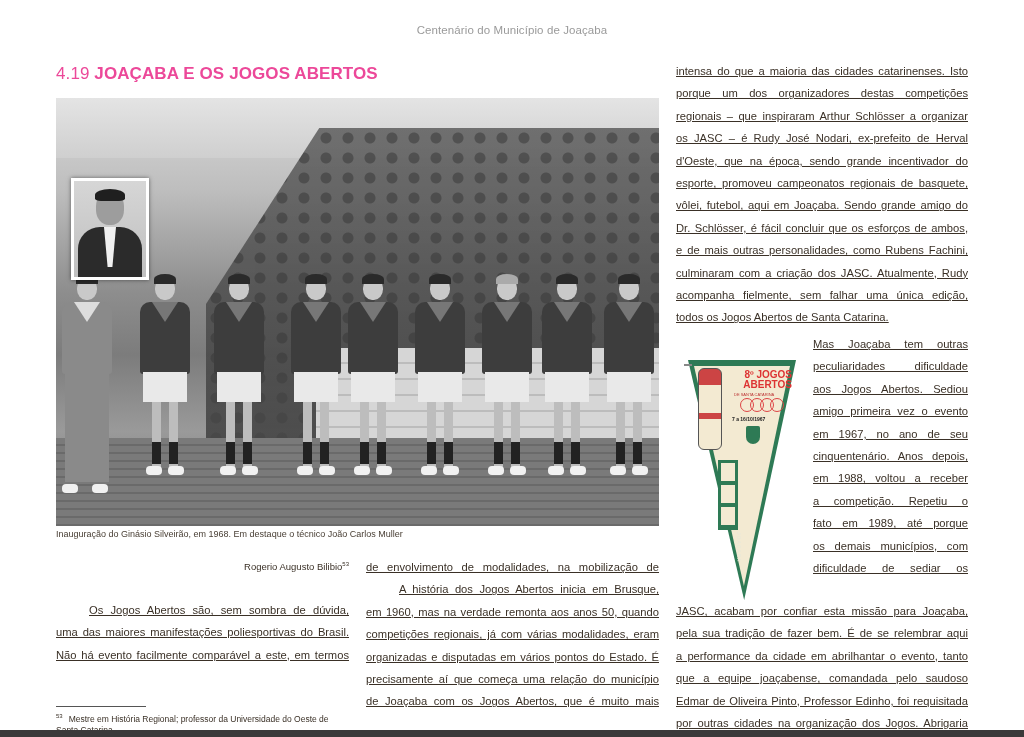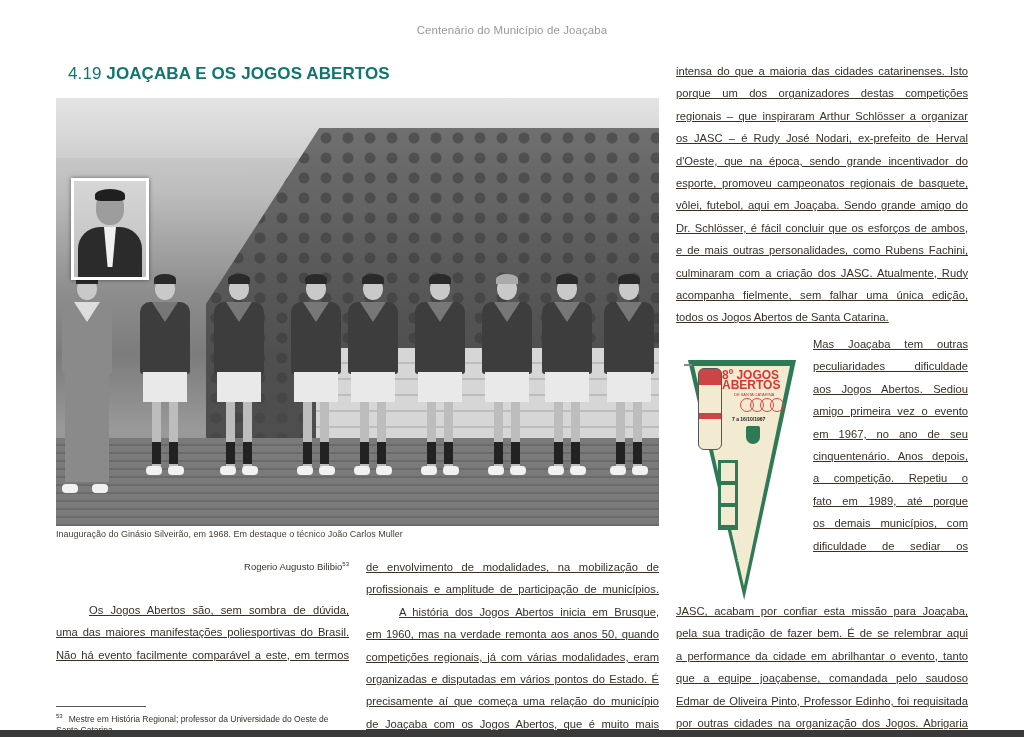--- a/index.html
+++ b/index.html
@@ -8,22 +8,22 @@
     background:#ffffff;
     font-family:"Liberation Sans", sans-serif;
     color:#3a3026;
   }
   .page { position:absolute; left:0; top:0; width:1024px; height:730px; background:#fff; }
   .running-head {
     position:absolute; top:24px; left:0; width:1024px; text-align:center;
     font-size:11.5px; color:#9a9a9a; letter-spacing:0.1px;
   }
   .section-title {
-    position:absolute; left:56px; top:64px; font-size:17px; color:#0f766e;
-    letter-spacing:0.1px; white-space:nowrap;margin-left:12px;
+    position:absolute; left:56px; top:64px; font-size:17px; color:#ec4899;
+    letter-spacing:0.1px; white-space:nowrap;
   }
   .section-title .num { font-weight:normal; }
   .section-title .ttl { font-weight:bold; }
 
   
   .photo {
     position:absolute; left:56px; top:98px; width:603px; height:428px;
     background:linear-gradient(180deg,#d9d9d9 0%,#bdbdbd 22%,#8e8e8e 45%,#7c7c7c 60%,#9a9a9a 78%,#6f6f6f 100%);
     overflow:hidden;
   }
@@ -85,21 +85,21 @@
   .line.last { text-align-last:left; }
 
   .footnote-rule { position:absolute; left:56px; top:706px; width:90px; height:1px; background:#555; }
   .footnote { position:absolute; left:56px; top:711px; width:293px; font-size:8.5px; line-height:11px; color:#3a3026; }
   .footnote sup { font-size:6px; margin-right:6px; }
 
   
   .pennant { position:absolute; left:688px; top:360px; width:108px; height:240px; }
   .pennant .flag { position:absolute; left:0; top:0; width:108px; height:240px; background:#2e7a55; clip-path:polygon(0 0,100% 0,52% 100%); }
   .pennant .inner { position:absolute; left:6px; top:6px; width:96px; height:220px; background:#f3ead2; clip-path:polygon(0 0,100% 0,52% 100%); }
-  .pennant .p-title { position:absolute; left:34px; top:10px; width:70px; color:#d33; font-weight:bold; font-size:12px; line-height:10px; text-align:left; }
+  .pennant .p-title { position:absolute; left:34px; top:10px; width:70px; color:#d33; font-weight:bold; font-size:10px; line-height:10px; text-align:right; }
   .pennant .p-sub { position:absolute; left:46px; top:32px; font-size:4px; color:#b33; }
   .pennant .rings { position:absolute; left:52px; top:38px; width:42px; height:14px; }
   .pennant .ring { position:absolute; top:0; width:12px; height:12px; border:1.5px solid #d44; border-radius:50%; }
   .pennant .p-date { position:absolute; left:44px; top:56px; font-size:5px; color:#222; font-weight:bold; }
   .pennant .figure { position:absolute; left:10px; top:8px; width:22px; height:80px; background:linear-gradient(180deg,#c44 0 20%,#f3ead2 20% 55%,#c44 55% 62%,#f3ead2 62%); border:1px solid #555; border-radius:6px; }
   .pennant .filmstrip { position:absolute; left:30px; top:100px; width:20px; height:70px; background:#2e7a55; }
   .pennant .frame { position:absolute; left:3px; width:14px; height:18px; background:#f3ead2; }
   .pennant .crest { position:absolute; left:58px; top:66px; width:14px; height:18px; background:#2e7a55; border-radius:2px 2px 8px 8px; }
   .pennant .p-city { position:absolute; left:48px; top:172px; font-size:5px; color:#e8e8d8; writing-mode:vertical-rl; letter-spacing:1px; }
   .pennant .cord { position:absolute; left:-4px; top:4px; width:8px; height:2px; background:#888; }
@@ -258,21 +258,20 @@
     <span class="line">Não há evento facilmente comparável a este, em termos</span>
   </div>
 
   <div class="footnote-rule"></div>
   <div class="footnote">
     <sup>53</sup><span>Mestre em História Regional; professor da Universidade do Oeste de Santa Catarina</span>
   </div>
 
   <div class="col2 body-text">
     <span class="line">de envolvimento de modalidades, na mobilização de</span>
-    <span class="line">profissionais e amplitude de participação de municípios.</span>
     <span class="line" style="padding-left:33px">A história dos Jogos Abertos inicia em Brusque,</span>
     <span class="line">em 1960, mas na verdade remonta aos anos 50, quando</span>
     <span class="line">competições regionais, já com várias modalidades, eram</span>
     <span class="line">organizadas e disputadas em vários pontos do Estado. É</span>
     <span class="line">precisamente aí que começa uma relação do município</span>
     <span class="line">de Joaçaba com os Jogos Abertos, que é muito mais</span>
   </div>
 
   <div class="col3 body-text">
     <span class="line">intensa do que a maioria das cidades catarinenses. Isto</span>
@@ -315,20 +314,21 @@
     <div class="p-city">JOAÇABA</div>
   </div>
 
   <div class="col3b body-text">
     <span class="line">Mas Joaçaba tem outras</span>
     <span class="line">peculiaridades dificuldade</span>
     <span class="line">aos Jogos Abertos. Sediou</span>
     <span class="line">amigo primeira vez o evento</span>
     <span class="line">em 1967, no ano de seu</span>
     <span class="line">cinquentenário. Anos depois,</span>
+    <span class="line">em 1988, voltou a receber</span>
     <span class="line">a competição. Repetiu o</span>
     <span class="line">fato em 1989, até porque</span>
     <span class="line">os demais municípios, com</span>
     <span class="line">dificuldade de sediar os</span>
   </div>
 
   <div class="col3c body-text">
     <span class="line">JASC, acabam por confiar esta missão para Joaçaba,</span>
     <span class="line">pela sua tradição de fazer bem. É de se relembrar aqui</span>
     <span class="line">a performance da cidade em abrilhantar o evento, tanto</span>

